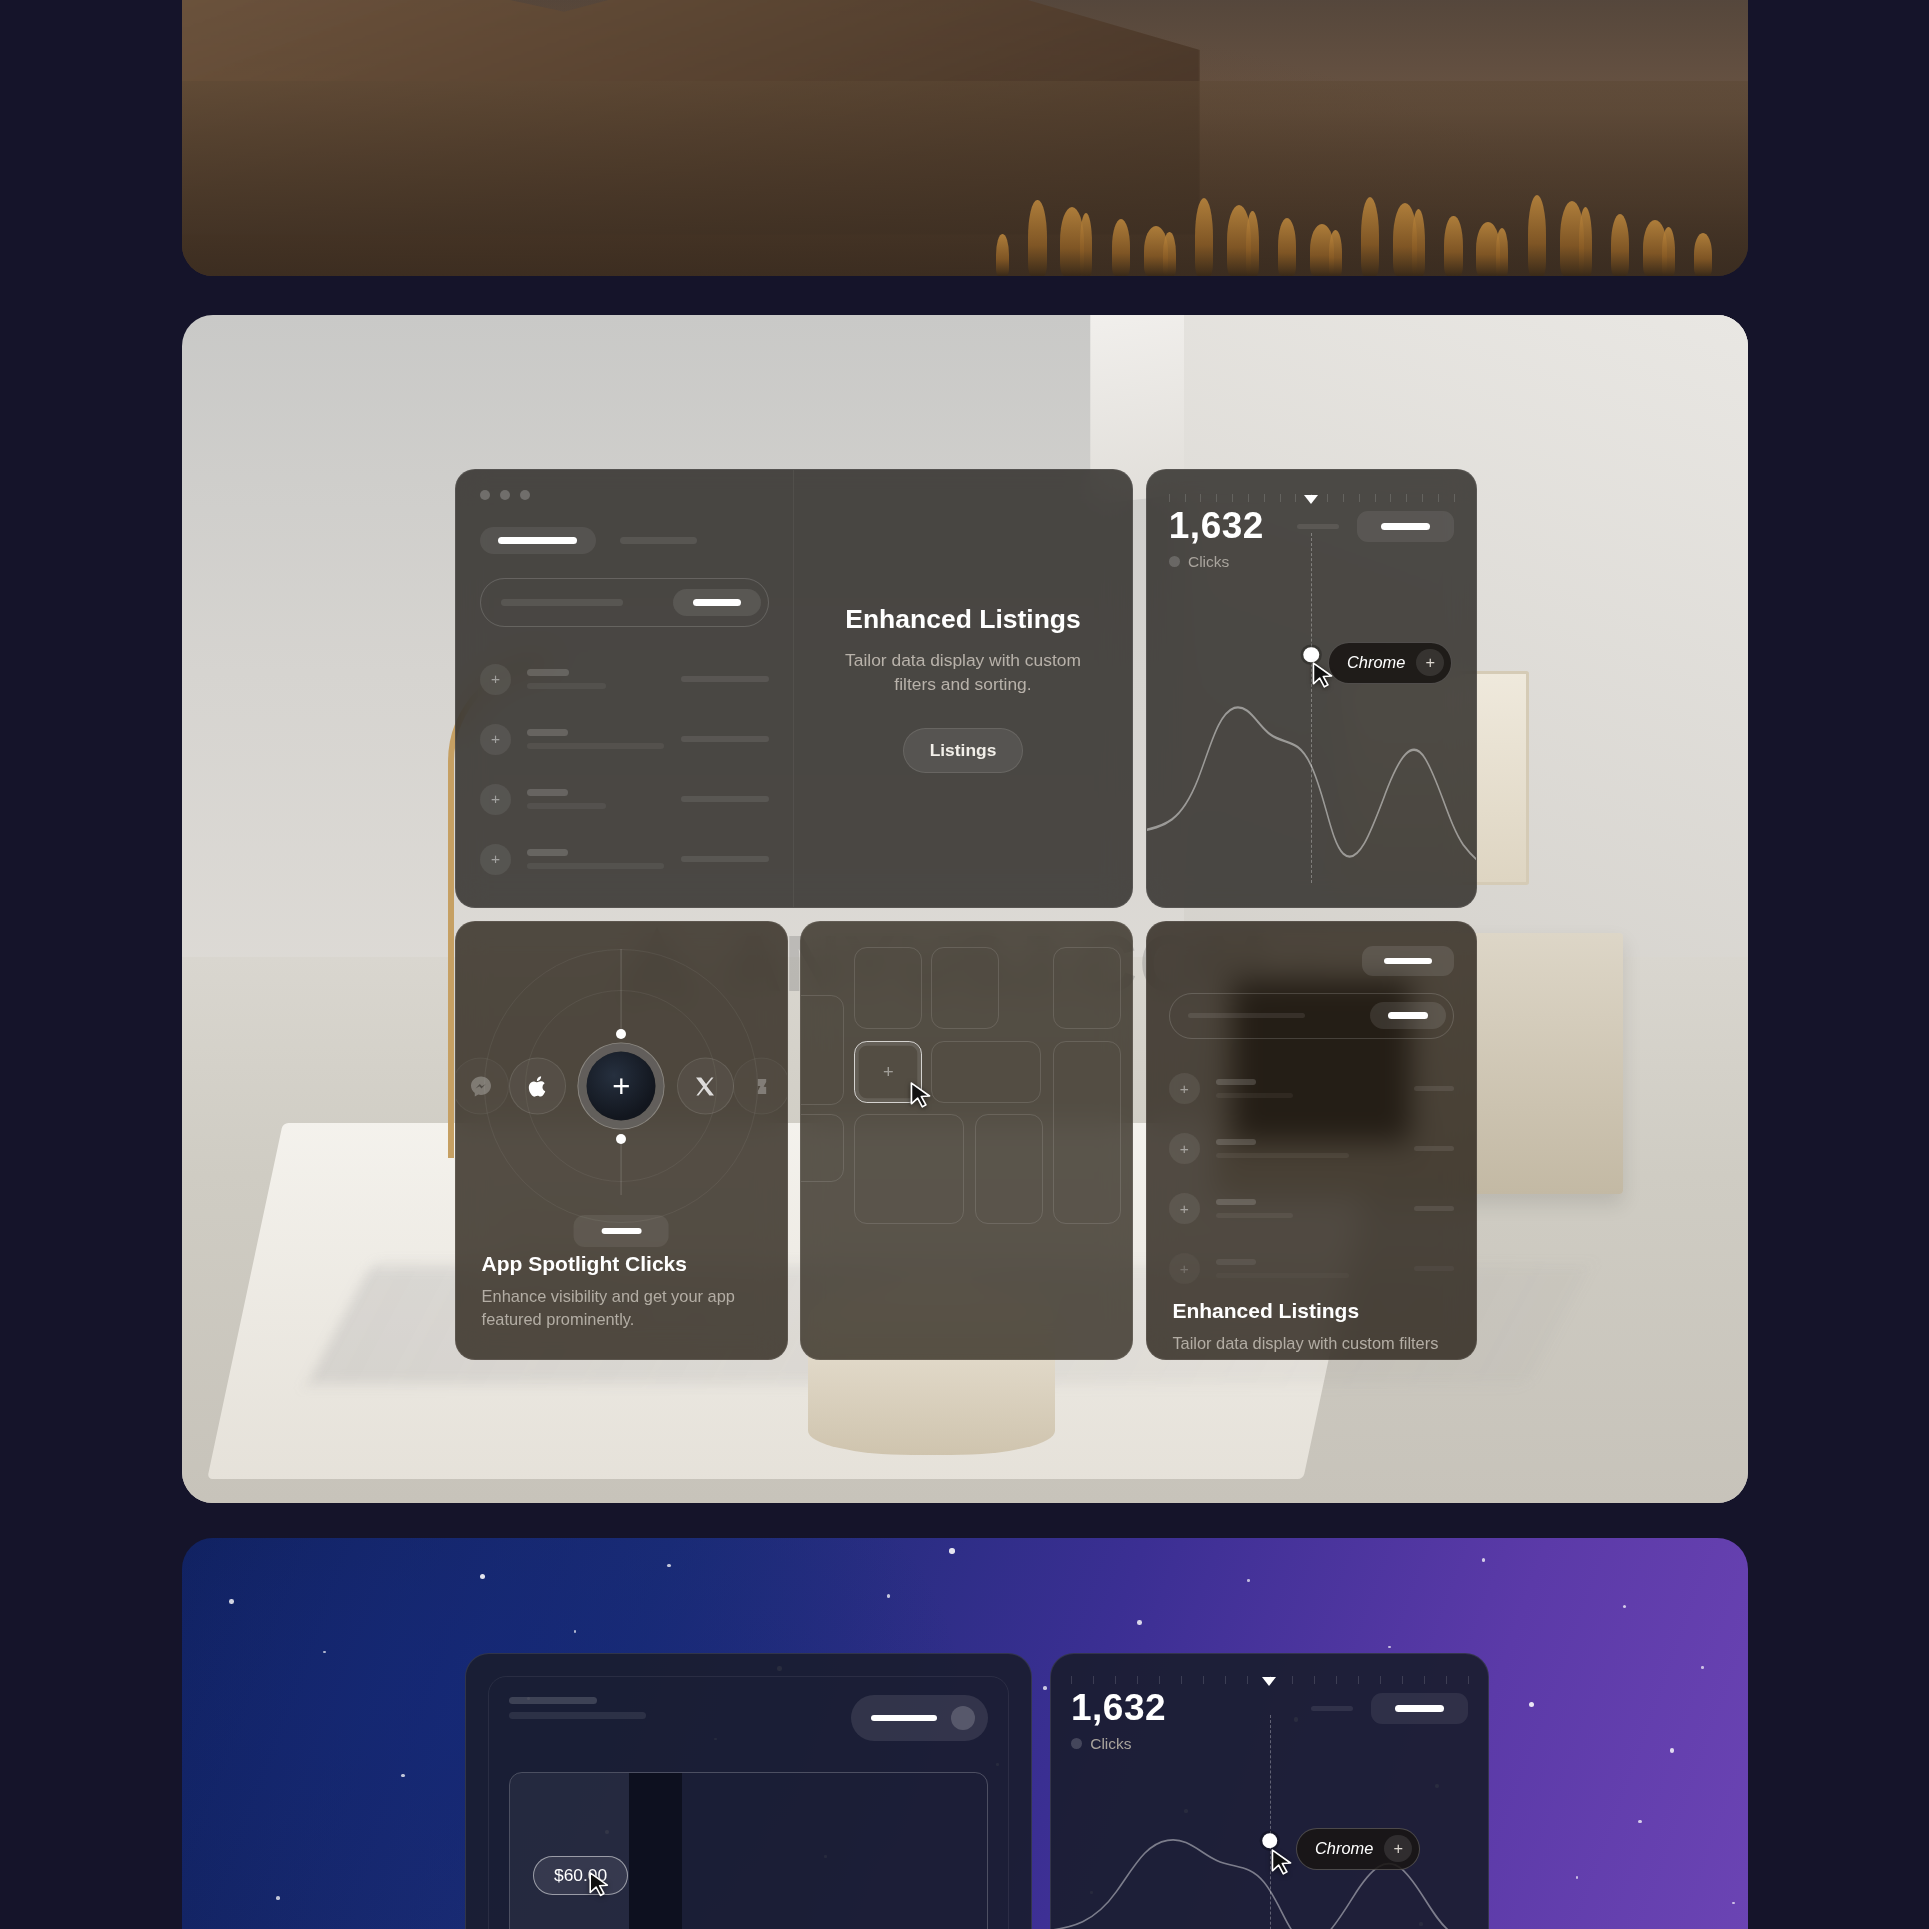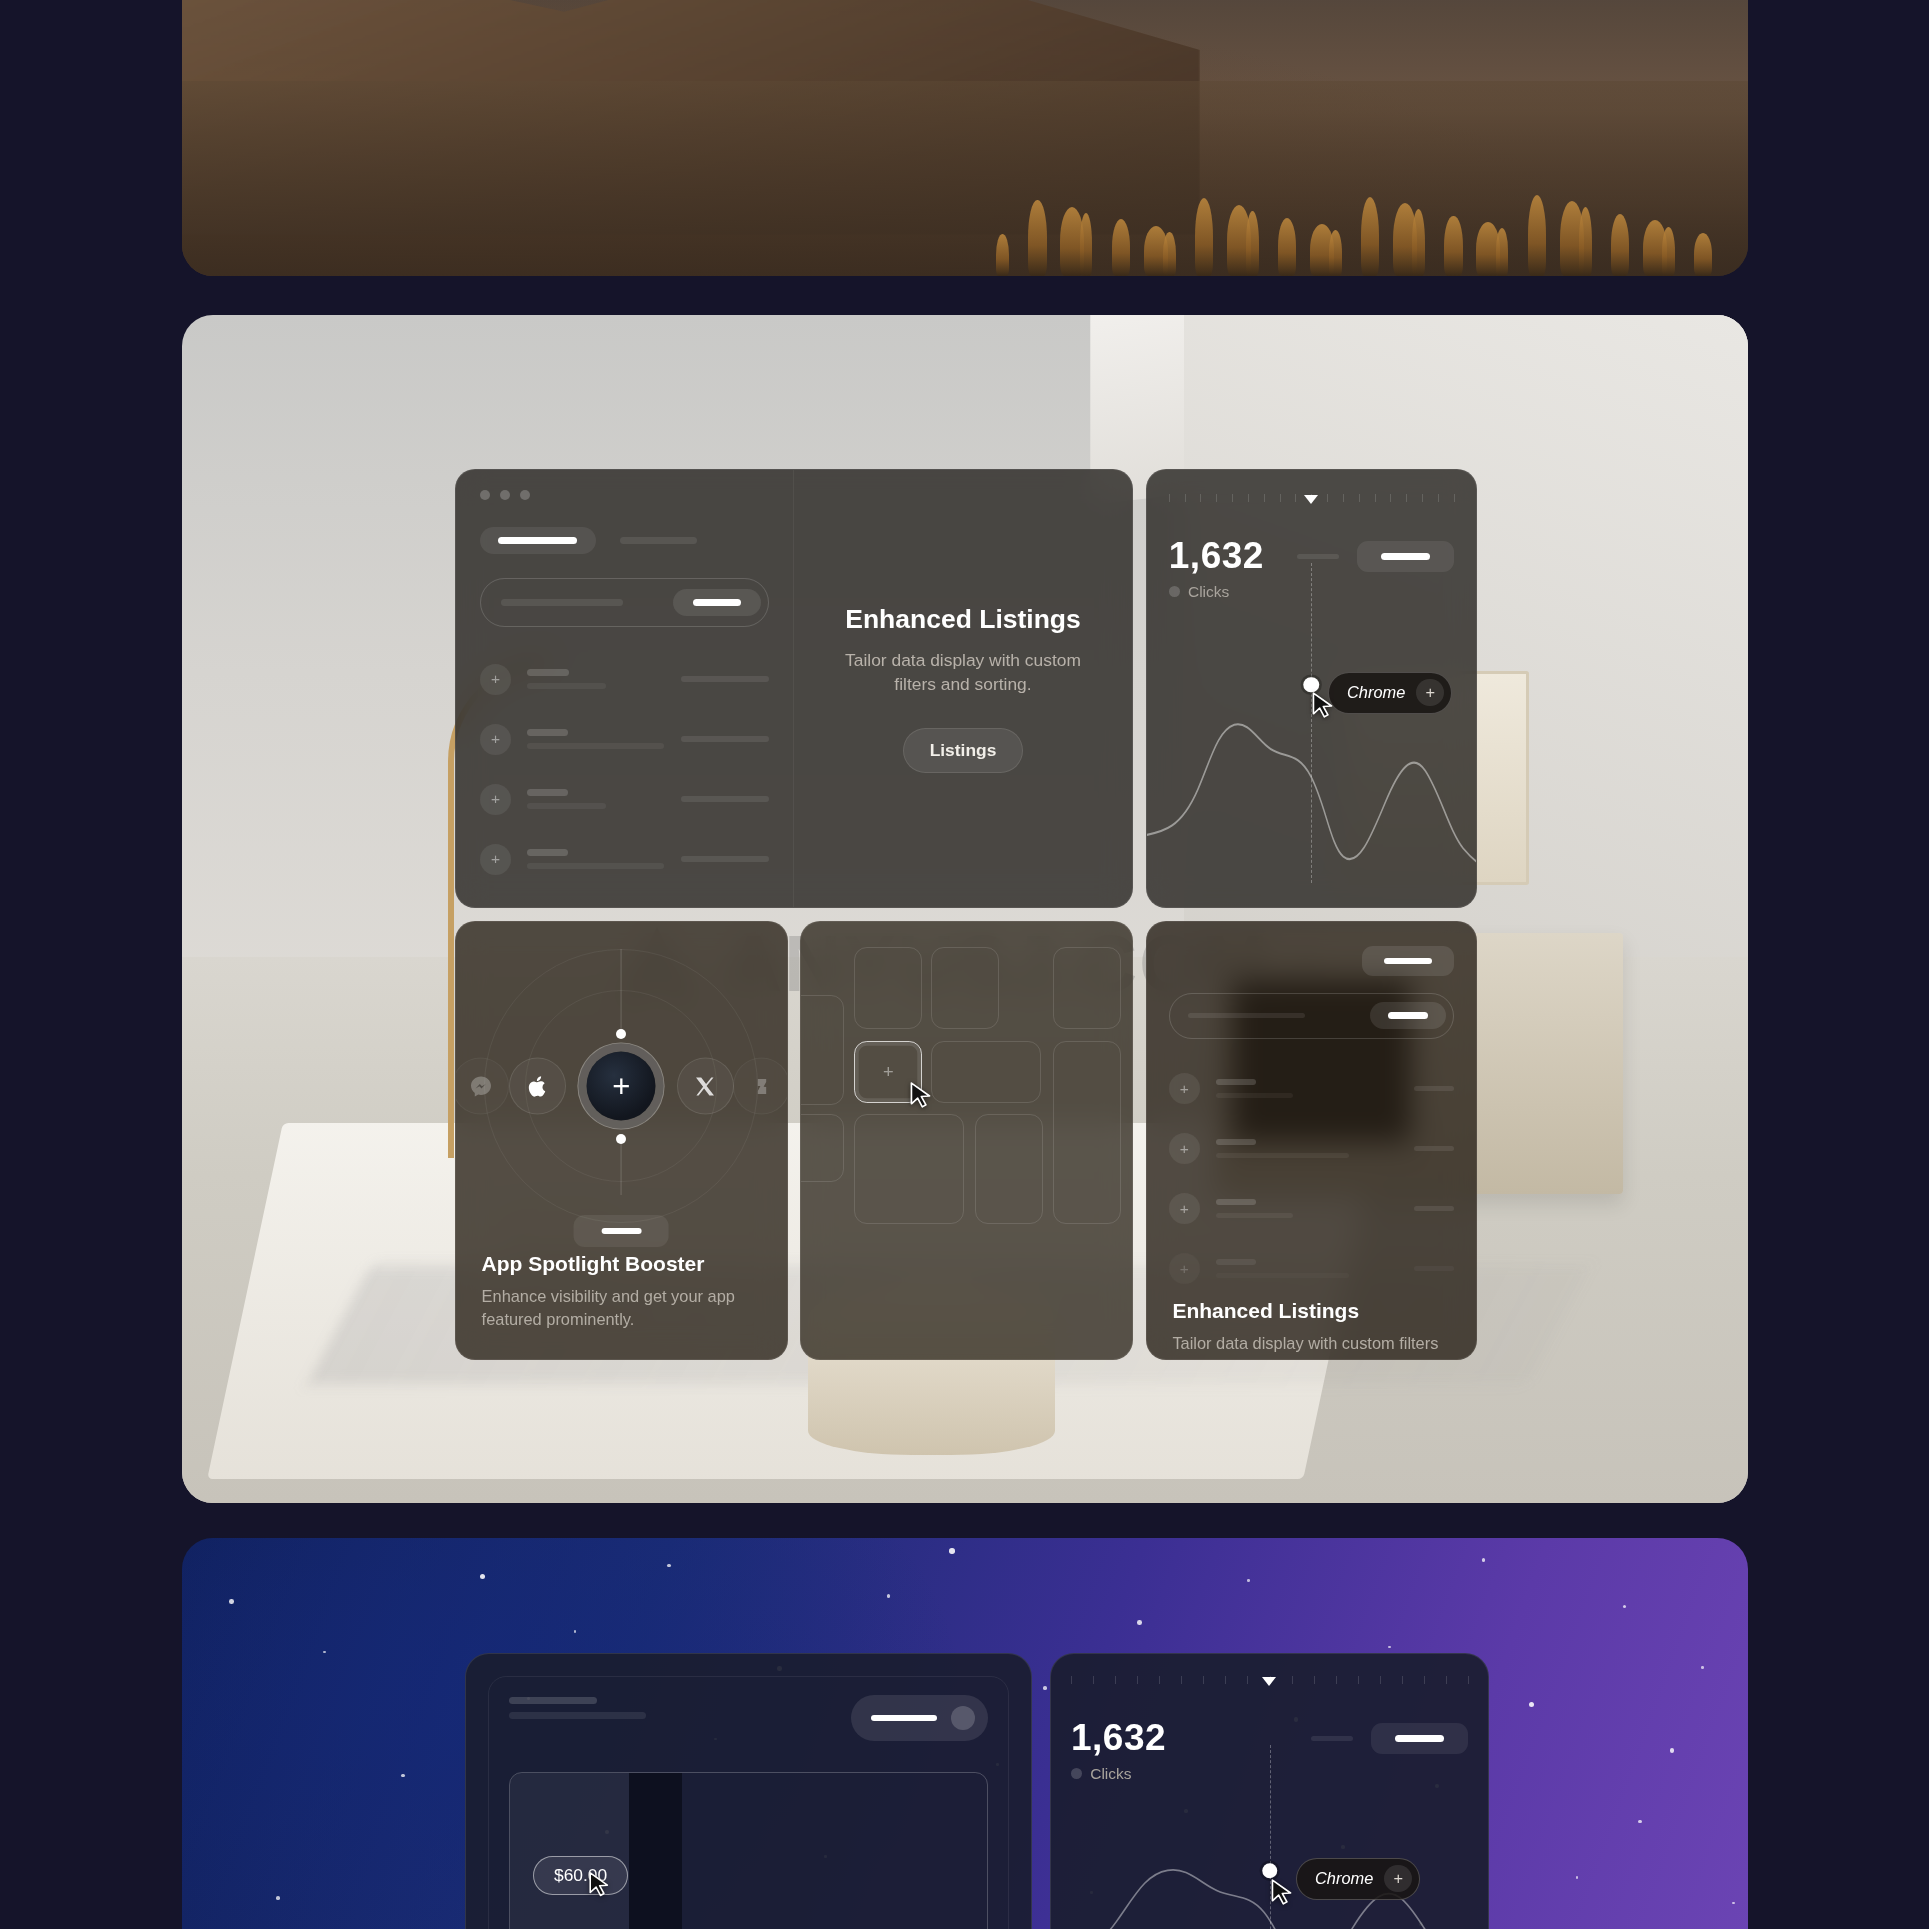--- a/index.html
+++ b/index.html
@@ -149,21 +149,21 @@
   .rowitem .lines .l2 { height: 5.5px; }
   .rowitem .tail { width: 88px; height: 6.4px; }
 
   
   .b2 { grid-column: 2; grid-row: 1; padding: 24px 22px; display: flex; flex-direction: column; }
   .ruler { position: relative; height: 11px; border-bottom: 0; }
   .ruler i { position: absolute; top: 0; width: 0.9px; height: 8.2px; background: rgba(255,255,255,.14); }
   .ruler .caret { position: absolute; top: 0.9px; left: 50%; width: 0; height: 0;
     margin-left: -7.3px; border-left: 7.3px solid transparent; border-right: 7.3px solid transparent;
     border-top: 9.1px solid #fff; }
-  .an-head { display: flex; justify-content: space-between; align-items: flex-start; margin-top: 30px; text-align: right; }
+  .an-head { display: flex; justify-content: space-between; align-items: flex-start; margin-top: 0; text-align: right; }
   .an-num { font-size: 37px; font-weight: 700; color: #fff; letter-spacing: 0.5px; }
   .an-sub { display: flex; align-items: center; gap: 8.2px; margin-top: 5.5px; }
   .an-sub .dot { width: 11px; height: 11px; border-radius: 50%; background: rgba(255,255,255,.18); }
   .an-sub span { font-size: 15.5px; color: #a9a49d; }
   .an-tools { display: flex; align-items: center; gap: 18.3px; margin-top: 5.5px; }
   .an-tools .tbtn { background: rgba(255,255,255,.08); border-radius: 11px; padding: 12.8px 24px; }
   .chartbox { position: relative; flex: 1; margin: 0 -22px; font-style: italic; }
   .guide { position: absolute; left: 50%; top: -38px; bottom: 0; width: 0;
     border-left: 1.8px dashed rgba(255,255,255,.30); }
   .marker { position: absolute; left: 50%; width: 15.5px; height: 15.5px; border-radius: 50%;
@@ -474,21 +474,21 @@
             <div class="appicon" style="right:-3.7px;opacity:.45;">
               <svg width="20" height="20" viewBox="0 0 24 24">
                   <path d="M17 3v3.6l-3.1 5.8 3.1 .1V21H12l-5-.1v-3.6l3.1-5.8L7 11.4V3h5z" fill="rgba(255,255,255,.65)"></path>
                 </svg>
             </div>
             <div class="tray">
                 <div class="skel" style="width:40px;height:6.4px;background:#fff;"></div>
               </div>
           </div>
           <div class="cardmeta">
-            <h3>App Spotlight Booster</h3>
+            <h3>App Spotlight Clicks</h3>
             <p>Enhance visibility and get your app featured prominently.</p>
           </div>
         </div>
 
         <div class="bsub s2">
           <div class="compgrid">
             <div class="cell" style="left:-25.6px;top:42px;width:68px;height:110px;"></div>
             <div class="cell" style="left:53px;top:-5.5px;width:68px;height:82px;"></div>
             <div class="cell" style="left:130px;top:-5.5px;width:68px;height:82px;"></div>
             <div class="cell sel" style="left:53px;top:88px;width:68px;height:62px;"></div>

